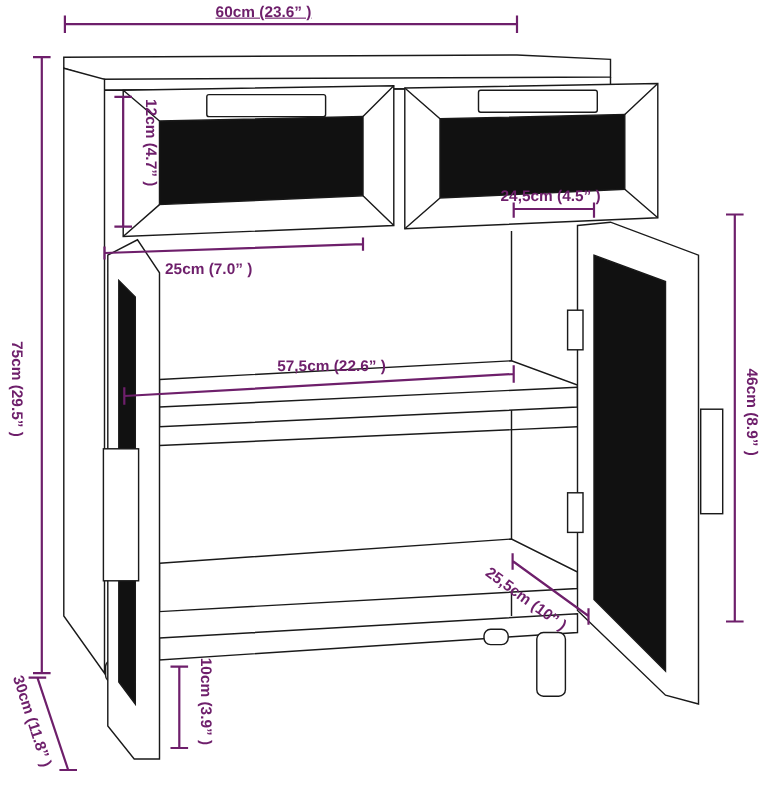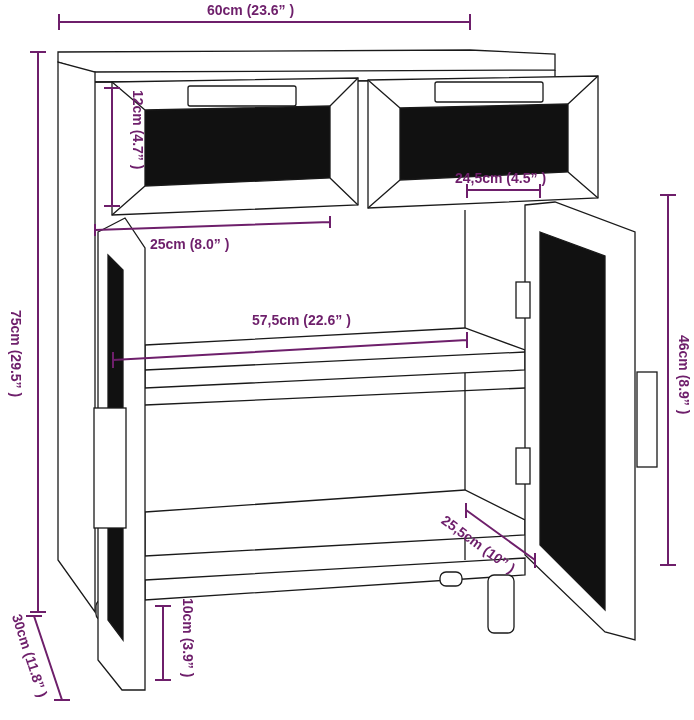--- a/index.html
+++ b/index.html
@@ -69,22 +69,22 @@
     <path d="M112 88 L112 206 M104 88 L120 88 M104 206 L120 206"></path>
     <path d="M95 230 L330 222 M95 224 L95 236 M330 216 L330 228"></path>
     <path d="M467 190 L540 190 M467 184 L467 198 M540 184 L540 198"></path>
     <path d="M113 360 L467 340 M113 352 L113 368 M467 332 L467 348"></path>
     <path d="M668 195 L668 565 M660 195 L676 195 M660 565 L676 565"></path>
     <path d="M466 510 L535 560 M466 503 L466 518 M535 553 L535 568"></path>
     <path d="M163 606 L163 680 M155 606 L171 606 M155 680 L171 680"></path>
   </g>
 </svg>
 
-<div class="dim-label" style="left:207px;top:2px;">60cm (23.6” )</div>
+<div class="dim-label" style="left:196px;top:2px;text-decoration:underline;">60cm (23.6” )</div>
 <div class="dim-label vert" style="left:24px;top:310px;">75cm (29.5” )</div>
 <div class="dim-label" style="left:-20px;top:650px;transform:rotate(72deg);transform-origin:left top;left:24px;top:612px;">30cm (11.8” )</div>
 <div class="dim-label vert" style="left:146px;top:90px;">12cm (4.7” )</div>
-<div class="dim-label" style="left:150px;top:236px;">25cm (8.0” )</div>
+<div class="dim-label" style="left:150px;top:236px;">25cm (7.0” )</div>
 <div class="dim-label" style="left:455px;top:170px;">24,5cm (4.5” )</div>
-<div class="dim-label" style="left:252px;top:312px;">57,5cm (22.6” )</div>
+<div class="dim-label" style="left:252px;top:324px;">57,5cm (22.6” )</div>
 <div class="dim-label vert" style="left:692px;top:335px;">46cm (8.9” )</div>
 <div class="dim-label" style="left:448px;top:512px;transform:rotate(36deg);transform-origin:left top;">25,5cm (10” )</div>
 <div class="dim-label vert" style="left:196px;top:598px;">10cm (3.9” )</div>
 
 </body></html>

